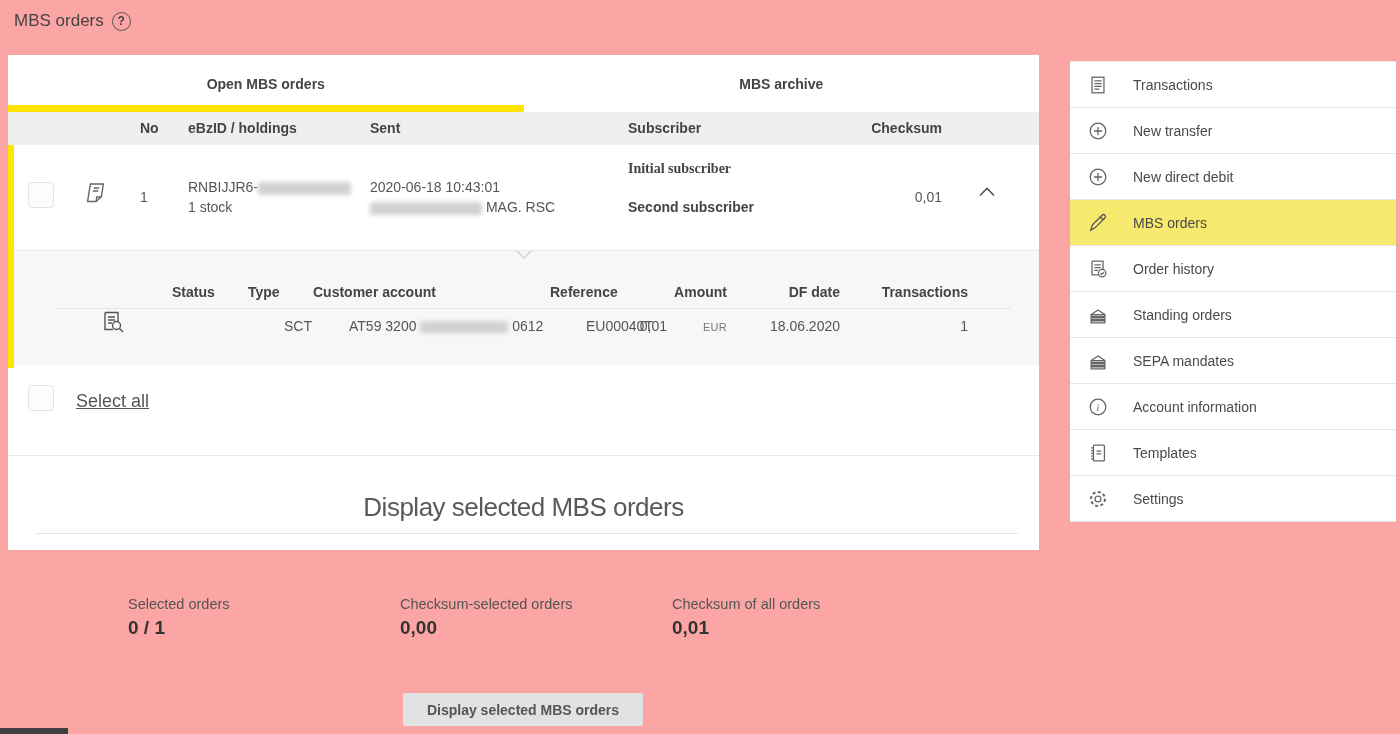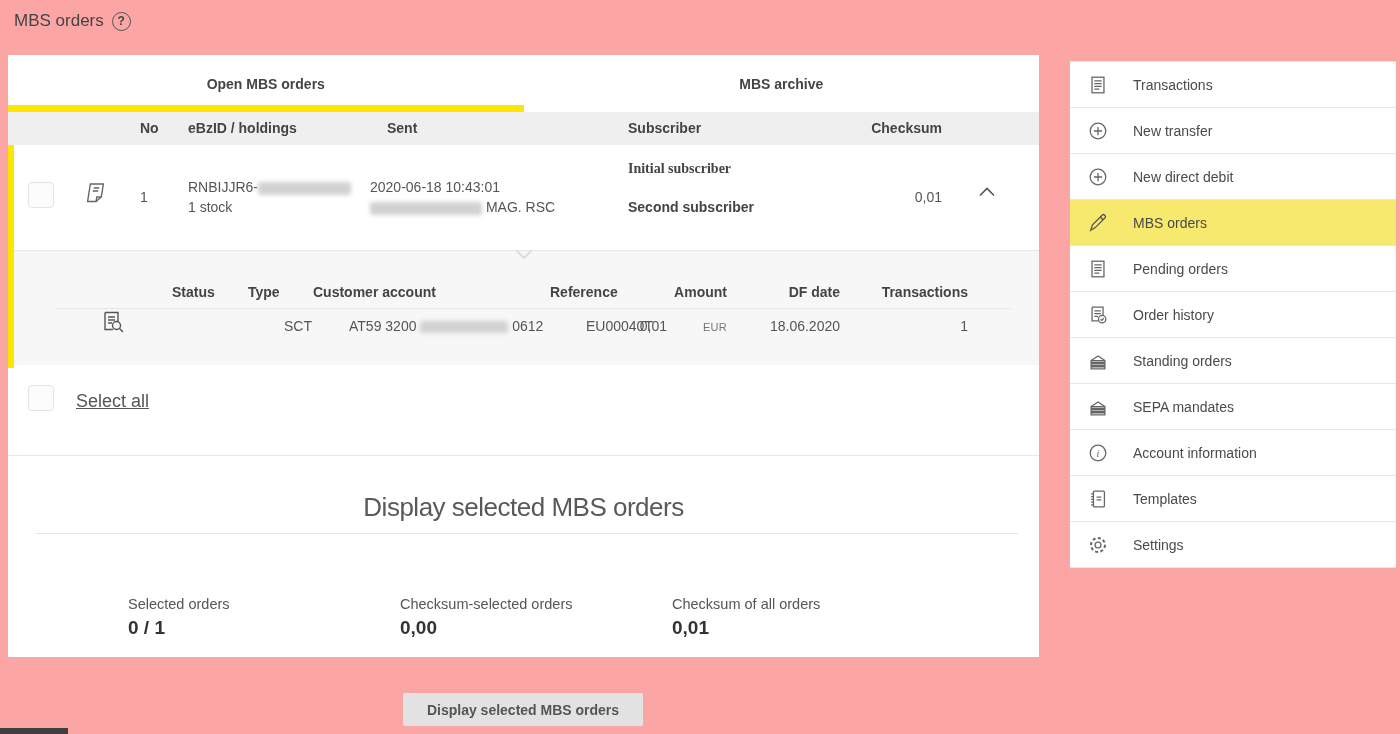--- a/index.html
+++ b/index.html
@@ -10,29 +10,29 @@
   }
   
   .page-header { position:absolute; left:14px; top:7px; height:28px; display:flex; align-items:center; gap:8px; }
   .page-title { font-size:17px; color:#444; }
   .help-icon {
     width:19px; height:19px; border:1.6px solid #555; border-radius:50%;
     font-size:12px; font-weight:bold; color:#444; display:flex; align-items:center; justify-content:center;
     cursor:pointer;
   }
   
-  .card { position:absolute; left:8px; top:55px; width:1031px; height:602px; background:#fff; }
+  .card { position:absolute; left:8px; top:55px; width:1031px; height:495px; background:#fff; }
   
   .tabs { position:absolute; left:0; top:0; width:100%; height:57px; display:flex; }
   .tab { flex:1; display:flex; align-items:center; justify-content:center; font-size:14px; font-weight:600; color:#444; cursor:pointer; position:relative; }
   .tab.active::after { content:""; position:absolute; left:0; bottom:0; width:100%; height:7px; background:#ffe500; }
   
   .thead { position:absolute; left:0; top:57px; width:100%; height:33px; background:#efefef; }
   .thead .hc { position:absolute; top:0; line-height:33px; font-size:14px; font-weight:600; color:#444; }
-  .c-no   { left:132px; } .c-ebz  { left:180px; } .c-sent { left:362px;margin-left:17px; }
+  .c-no   { left:132px; } .c-ebz  { left:180px; } .c-sent { left:362px; }
   .c-sub  { left:620px; } .c-chk  { right:97px; }
   
   .order-row { position:absolute; left:0; top:90px; width:100%; height:105px; background:#fff; }
   .sel-bar { position:absolute; left:0; top:90px; width:6px; height:223px; background:#ffe500; z-index:3; }
   .checkbox {
     position:absolute; width:26px; height:26px; background:#fcfcfc; border:1px solid #e3e3e3;
     border-radius:4px; cursor:pointer;
   }
   .cb-row { left:20px; top:37px; }
   .cell { position:absolute; font-size:14px; color:#555; line-height:20px; }
@@ -234,27 +234,20 @@
     </div>
 
     <div class="side-item active">
       <svg class="icon22" viewBox="0 0 24 24" fill="none" stroke="#555" stroke-width="1.4">
         <path d="M4 20l2-6L16.5 3.5a2.1 2.1 0 0 1 3 3L9 17l-5 3z"></path>
           <path d="M14.5 5.5l3 3"></path>
       </svg>
       <span class="lbl">MBS orders</span>
     </div>
 
-    <div class="side-item">
-      <svg class="icon22" viewBox="0 0 24 24" fill="none" stroke="#666" stroke-width="1.4">
-        <rect x="5.5" y="3.5" width="13" height="17"></rect>
-          <path d="M8 7.5h8M8 10.5h8M8 13.5h8M8 16.5h5.5"></path>
-      </svg>
-      <span class="lbl">Pending orders</span>
-    </div>
 
     <div class="side-item">
       <svg class="icon22" viewBox="0 0 24 24" fill="none" stroke="#666" stroke-width="1.4">
         <path d="M5.5 3.5h12v9"></path>
           <path d="M5.5 3.5v15h7"></path>
           <path d="M8 7.5h7M8 10.5h7M8 13.5h4"></path>
         <circle cx="16.5" cy="16.5" r="4" fill="#fff"></circle>
           <path d="M14.8 16.6l1.3 1.3 2.2-2.4"></path>
       </svg>
       <span class="lbl">Order history</span>

